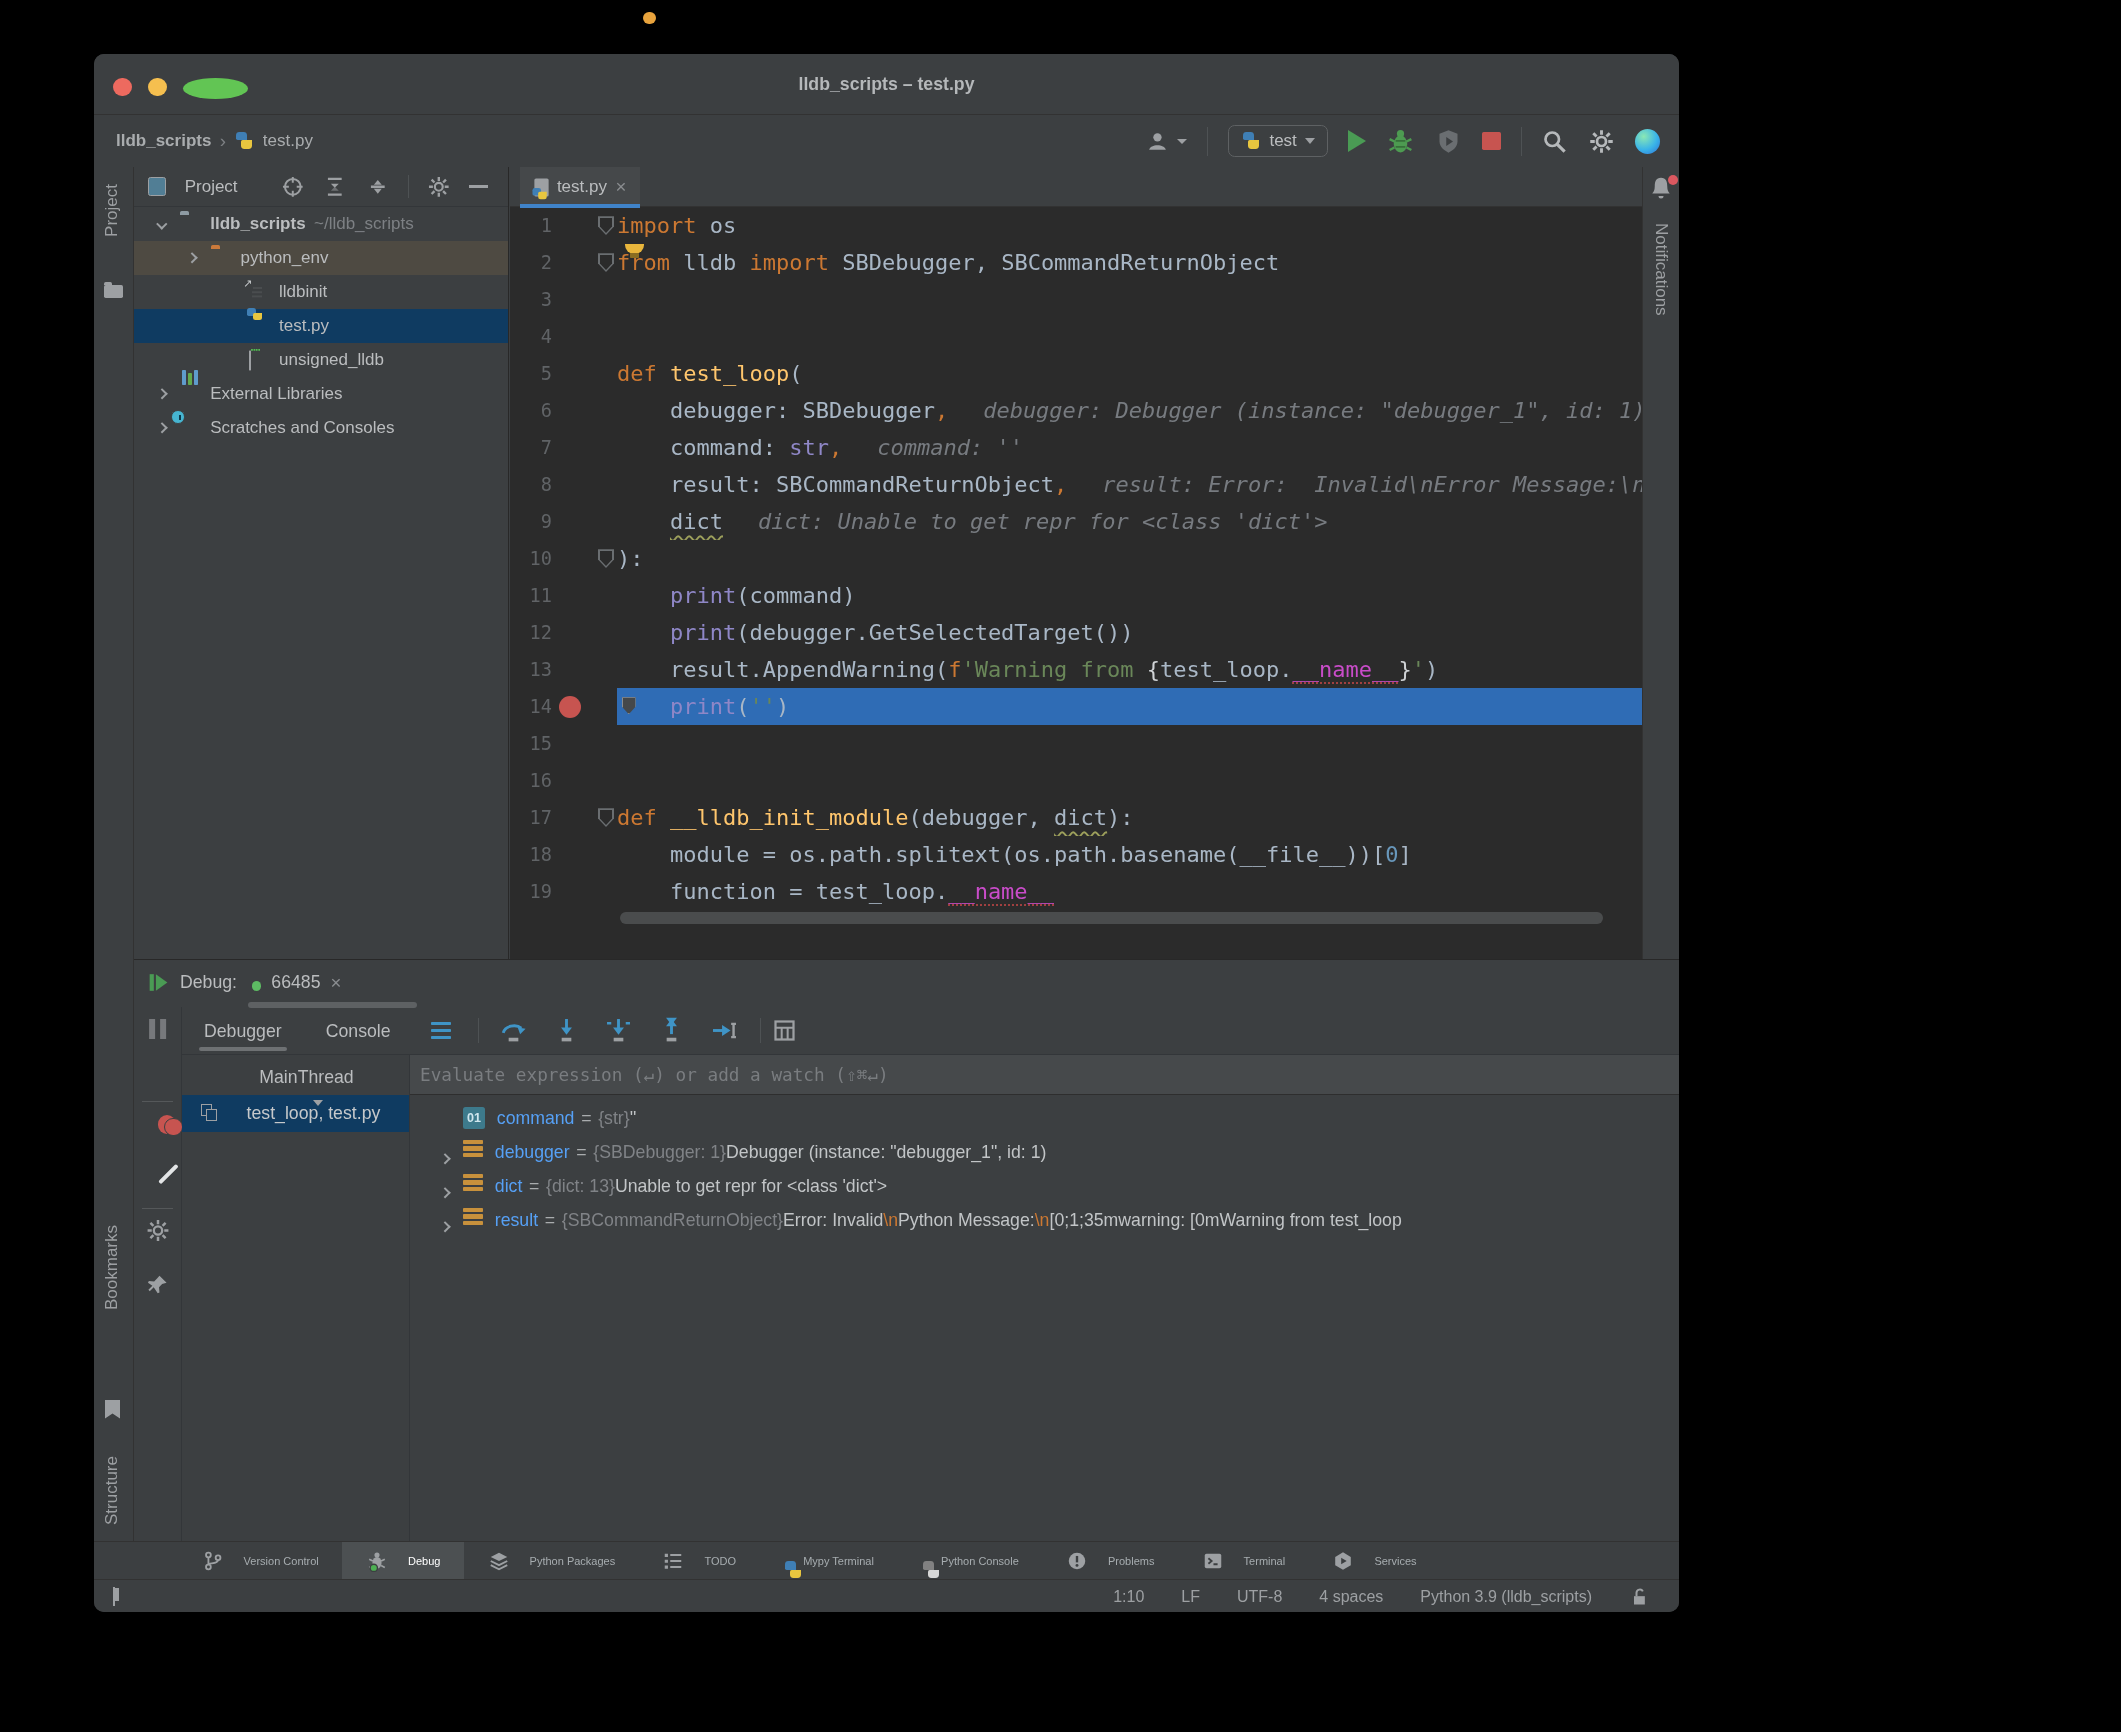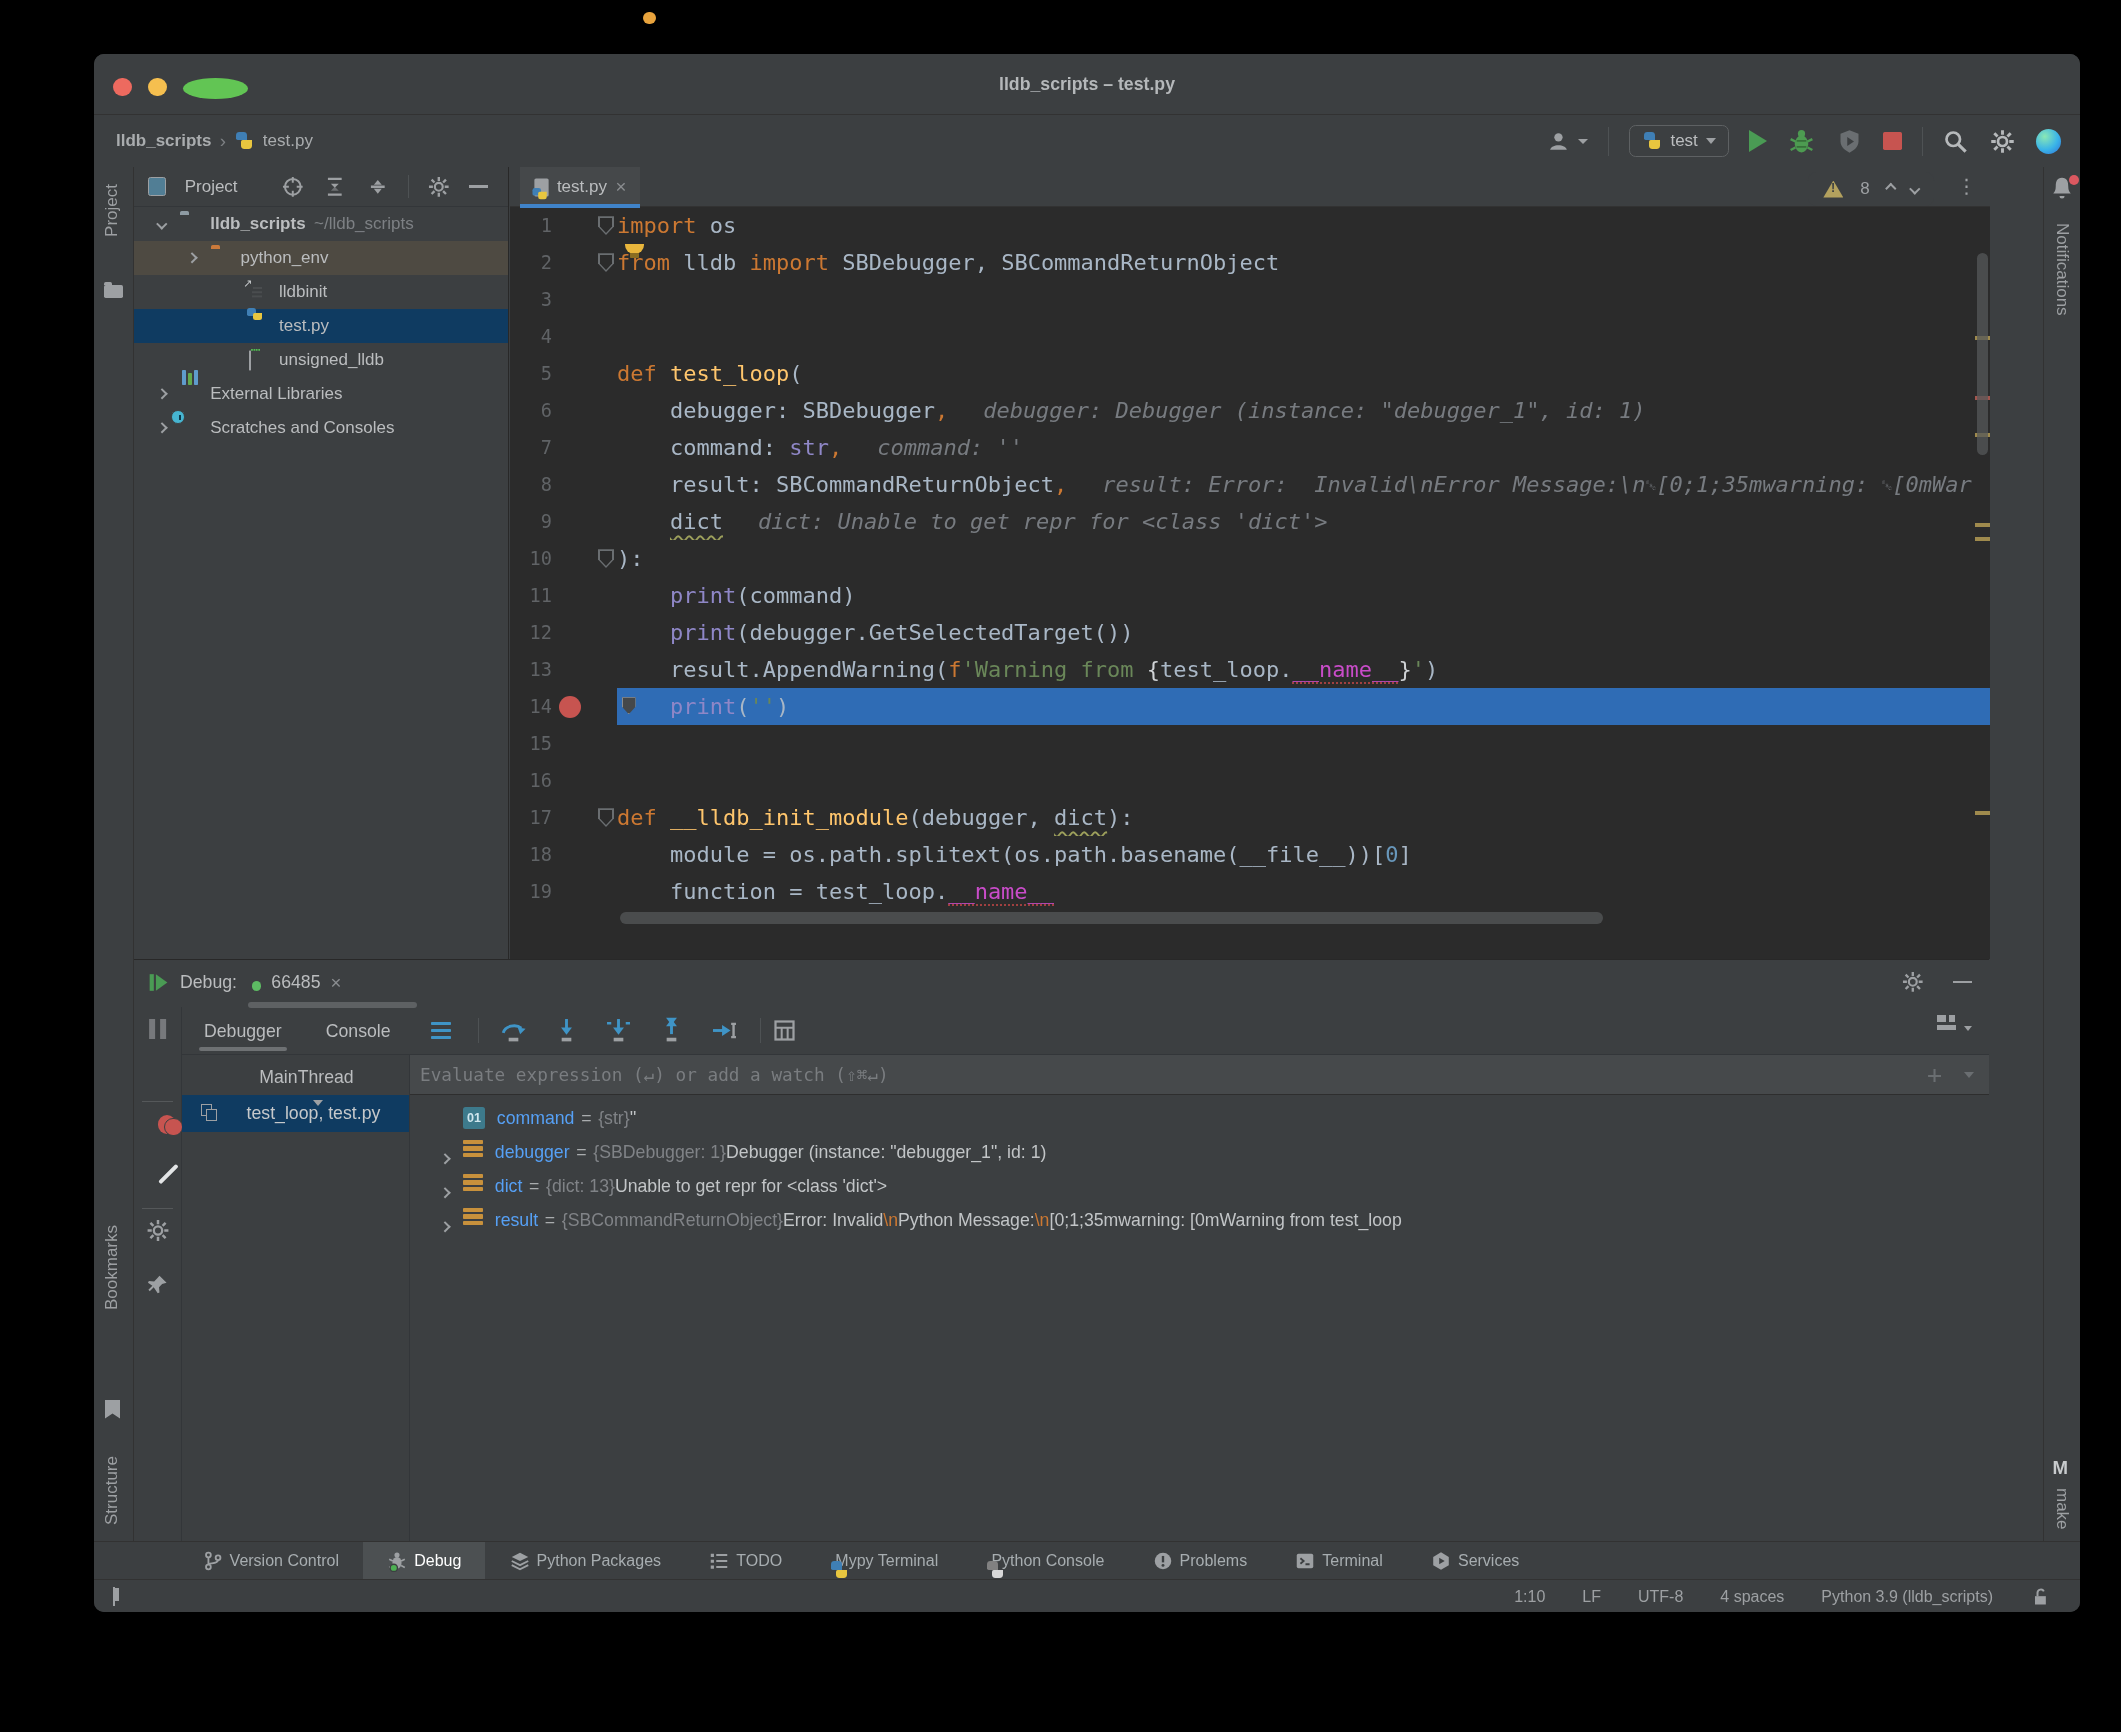--- a/index.html
+++ b/index.html
@@ -1,19 +1,19 @@
 <!DOCTYPE html>
 <html style="font-size:13.5px"><head>
 <meta charset="utf-8">
 <style>
   * { margin:0; padding:0; box-sizing:border-box; }
   html,body { width:2122px; height:1732px; background:#000; font-family:"Liberation Sans",sans-serif; }
   .desktop { position:relative; width:2122px; height:1732px; background:#000; overflow:hidden; }
   .screen-dot { position:absolute; left:643px; top:11.8px; width:12.6px; height:12.6px; border-radius:50%; background:#e8a33d; }
-  .window { position:absolute; left:94px; top:54px; width:1986px; height:1558px; background:#3c3f41; border-radius:10px; overflow:hidden; color:#bbbdbf; }
+  .window { position:absolute; left:94px; top:54px; width:1585px; height:1558px; background:#3c3f41; border-radius:10px; overflow:hidden; color:#bbbdbf; }
 
   
   .titlebar { position:absolute; left:0; top:0; width:100%; height:61px; background:#3c3f41; border-bottom:0.8px solid #323232; }
   .tl { position:absolute; top:23.6px; width:18.6px; height:18.6px; border-radius:50%; }
   .tl.r { left:19.4px; background:#ed6a5f; } .tl.y { left:54px; background:#f5bf4f; } .tl.g { left:89px; background:#62c554; }
   .wtitle { position:absolute; left:0; right:0; top:0; height:61px; line-height:61px; text-align:center; font-weight:bold; font-size:17.7px; color:#b5b8ba; }
 
   
   .navbar { position:absolute; left:0; top:61px; width:100%; height:52px; display:flex; align-items:center; }
   .crumbs { display:flex; align-items:center; gap:8.4px; padding-left:22px; font-size:17px; color:#a9acae; }
@@ -156,21 +156,21 @@
   .vrow { height:34px; display:flex; align-items:flex-end; font-size:17.7px; white-space:nowrap; padding-left:16px; }
   .vrow .chevbox { width:37px; flex:none; display:flex; justify-content:center; }
   .vico { flex:none; margin-right:11.8px; }
   .badge01 { display:inline-block; width:22px; height:22px; background:#3d7a8c; color:#cfe6ee; border-radius:2.5px; font-size:12.6px; font-weight:bold; text-align:center; line-height:22px; }
   .objbars { display:inline-block; position:relative; width:20px; height:20px; }
   .objbars i { position:absolute; left:0; width:20px; height:4.2px; background:#c8913c; border-radius:0.8px; }
   .vname { color:#56a0f5; } .veq { color:#a9acae; padding:0 6.7px; } .vtype { color:#808387; } .vval { color:#c2c5c7; } .vorange { color:#cc7832; }
 
   
   .toolbar-bottom { position:absolute; left:0; top:1487px; width:100%; height:38px; background:#3c3f41; border-top:0.8px solid #323232; display:flex; align-items:center; gap:0; padding-left:84px; }
-  .twb-item { display:flex; align-items:center; gap:6px; font-size:16px; color:#a7adb0; height:38px; padding:0 23.6px; }
+  .twb-item { display:flex; align-items:center; gap:20px; font-size:11px; color:#a7adb0; height:38px; padding:0 23.6px; }
   .twb-item.active { background:#4c5052; color:#fff; }
   .statusbar { position:absolute; left:0; top:1525px; width:100%; height:34px; background:#3c3f41; border-top:0.8px solid #323232; display:flex; align-items:center; font-size:16px; color:#9da0a3; }
   .sb-left { padding-left:18.6px; }
   .sb-right { margin-left:auto; display:flex; gap:37px; align-items:center; padding-right:30px; }
   .layout-sq { position:relative; width:18.6px; height:17px; border:1.7px solid #9da0a3; }
   .layout-sq:before { content:""; position:absolute; left:0; top:0; width:5.9px; height:13.5px; background:#9da0a3; }
   svg.ic { display:block; }
   .bell-dot { position:absolute; left:22px; top:1.7px; width:10px; height:10px; border-radius:50%; background:#db5860; }
 </style>
 </head>

